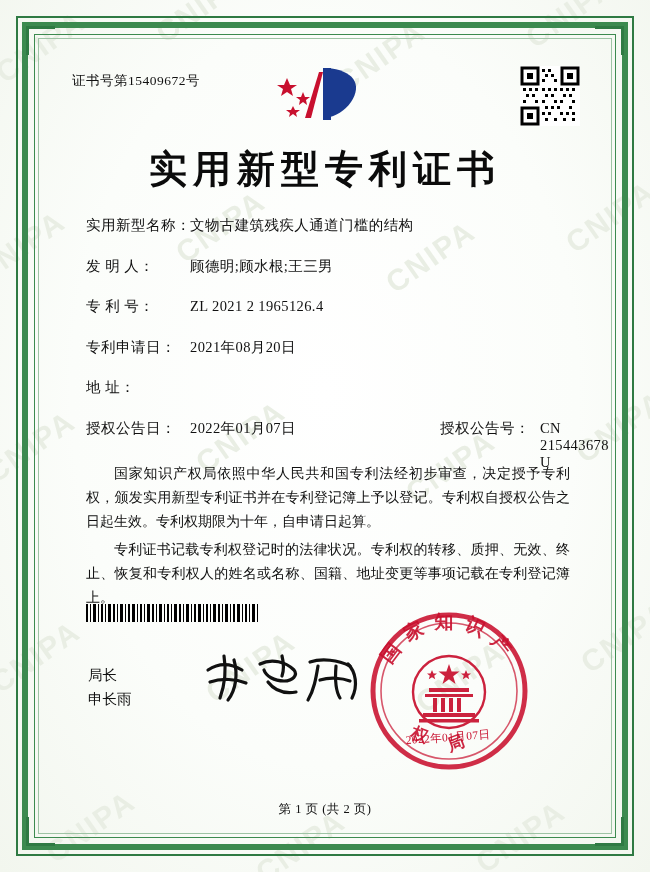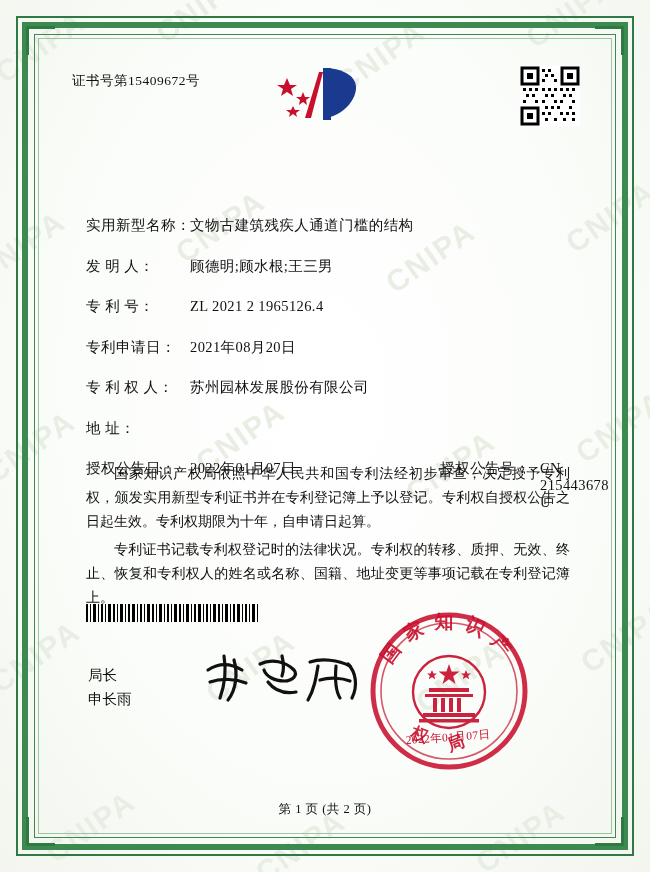--- a/index.html
+++ b/index.html
@@ -347,20 +347,21 @@
             <rect x="46" y="46" width="3" height="3"></rect>
           <rect x="52" y="46" width="3" height="3"></rect>
           <rect x="25" y="52" width="3" height="3"></rect>
             <rect x="34" y="52" width="3" height="3"></rect>
           <rect x="43" y="52" width="3" height="3"></rect>
             <rect x="52" y="52" width="3" height="3"></rect>
         </g>
       </svg>
     </div>
 
+    <div class="title">实用新型专利证书</div>
 
     <div class="fields">
 
       <div class="field-row">
         <div class="field-label">实用新型名称：</div>
         <div class="field-value">文物古建筑残疾人通道门槛的结构</div>
       </div>
 
       <div class="field-row">
         <div class="field-label">发 明 人：</div>
@@ -370,24 +371,20 @@
       <div class="field-row">
         <div class="field-label">专 利 号：</div>
         <div class="field-value">ZL 2021 2 1965126.4</div>
       </div>
 
       <div class="field-row">
         <div class="field-label">专利申请日：</div>
         <div class="field-value">2021年08月20日</div>
       </div>
 
-      <div class="field-row">
-        <div class="field-label">专 利 权 人：</div>
-        <div class="field-value">苏州园林发展股份有限公司</div>
-      </div>
 
       <div class="field-row">
         <div class="field-label">地 址：</div>
       </div>
 
       <div class="field-row dual">
         <div class="field-label">授权公告日：</div>
         <div class="field-value">2022年01月07日</div>
         <div class="field-label2">授权公告号：</div>
         <div class="field-value2">CN 215443678 U</div>

